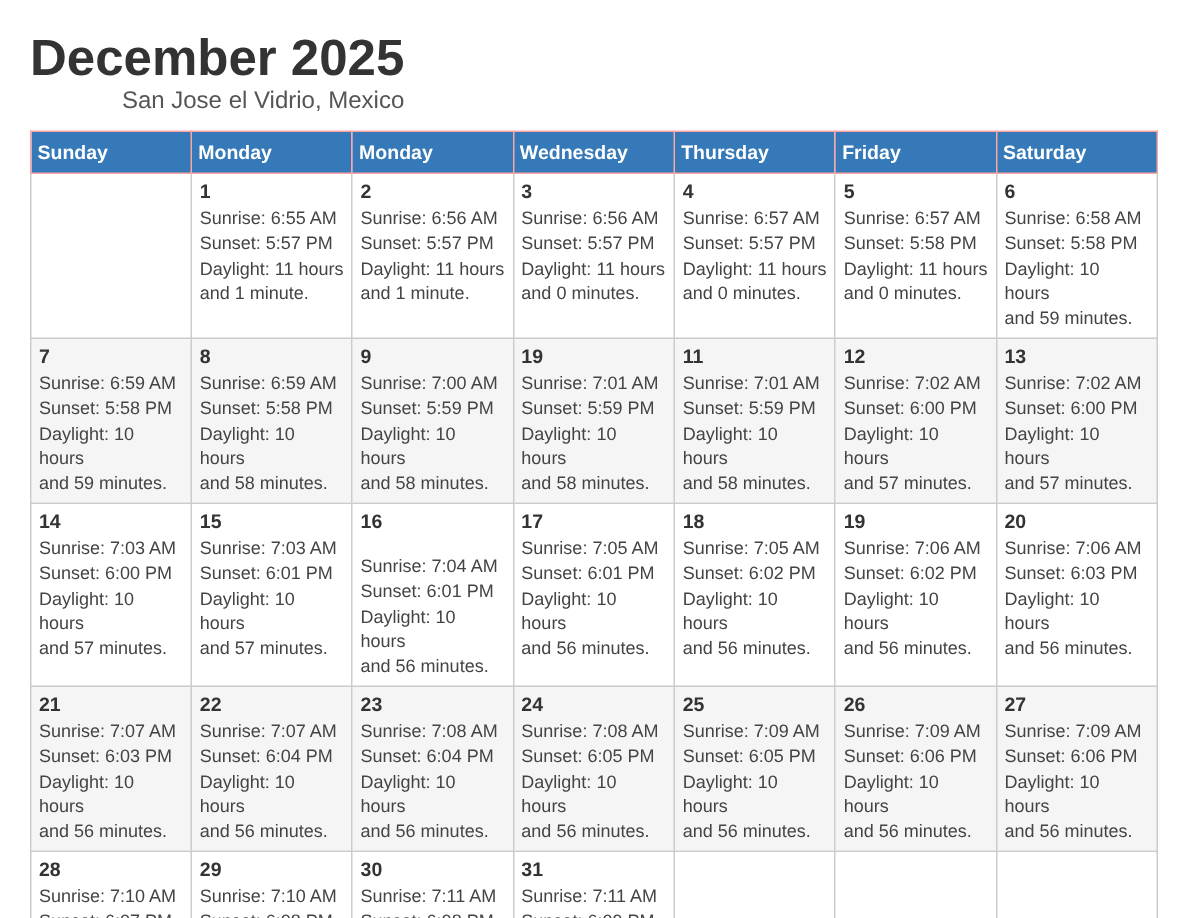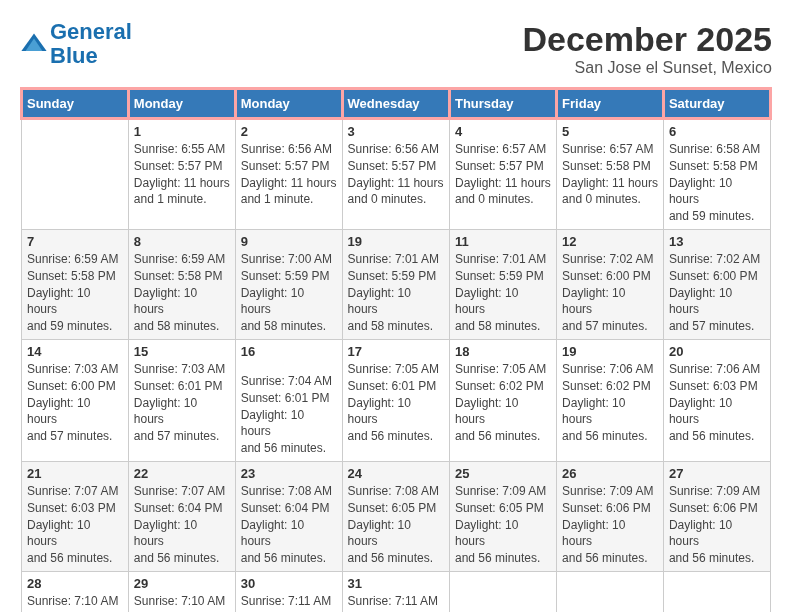--- a/index.html
+++ b/index.html
@@ -51,21 +51,21 @@
       border-collapse: collapse;
       font-size: 11px;
     }
     .calendar th {
       background: #3579b8;
       color: #fff;
       padding: 6px 4px;
       text-align: left;
       font-size: 13px;
       font-weight: bold;
-      border: 3px solid #fca5a5;
+      border: 1px solid #fca5a5;
     }
     .calendar td {
       border: 1px solid #ccc;
       vertical-align: top;
       padding: 4px 5px;
       width: 108px;
       min-height: 80px;
       background: #fff;
     }
     .calendar tr:nth-child(even) td {
@@ -84,33 +84,23 @@
       line-height: 1.4;
     }
     .empty-cell {
       background: #fff !important;
     }
   </style>
 </head>
 <body>
 
 <div class="header">
-  <div class="logo">
-    <svg class="logo-icon" viewBox="0 0 40 40" xmlns="http://www.w3.org/2000/svg">
-      <polygon points="20,5 38,30 2,30" fill="#1a6faf"></polygon>
-      <polygon points="20,12 32,30 8,30" fill="#4a9fd4"></polygon>
-    </svg>
-    <div class="logo-text">
-      <div><span>General</span></div>
-      <div><span style="color:#1a6faf;">Blue</span></div>
-    </div>
-  </div>
   <div class="title-block">
     <div class="month-title">December 2025</div>
-    <div class="location">San Jose el Sunset, Mexico</div>
+    <div class="location">San Jose el Vidrio, Mexico</div>
   </div>
 </div>
 
 <table class="calendar">
   <thead>
     <tr>
     <th>Sunday</th>
         <th>Monday</th>
         <th>Monday</th>
         <th>Wednesday</th>

